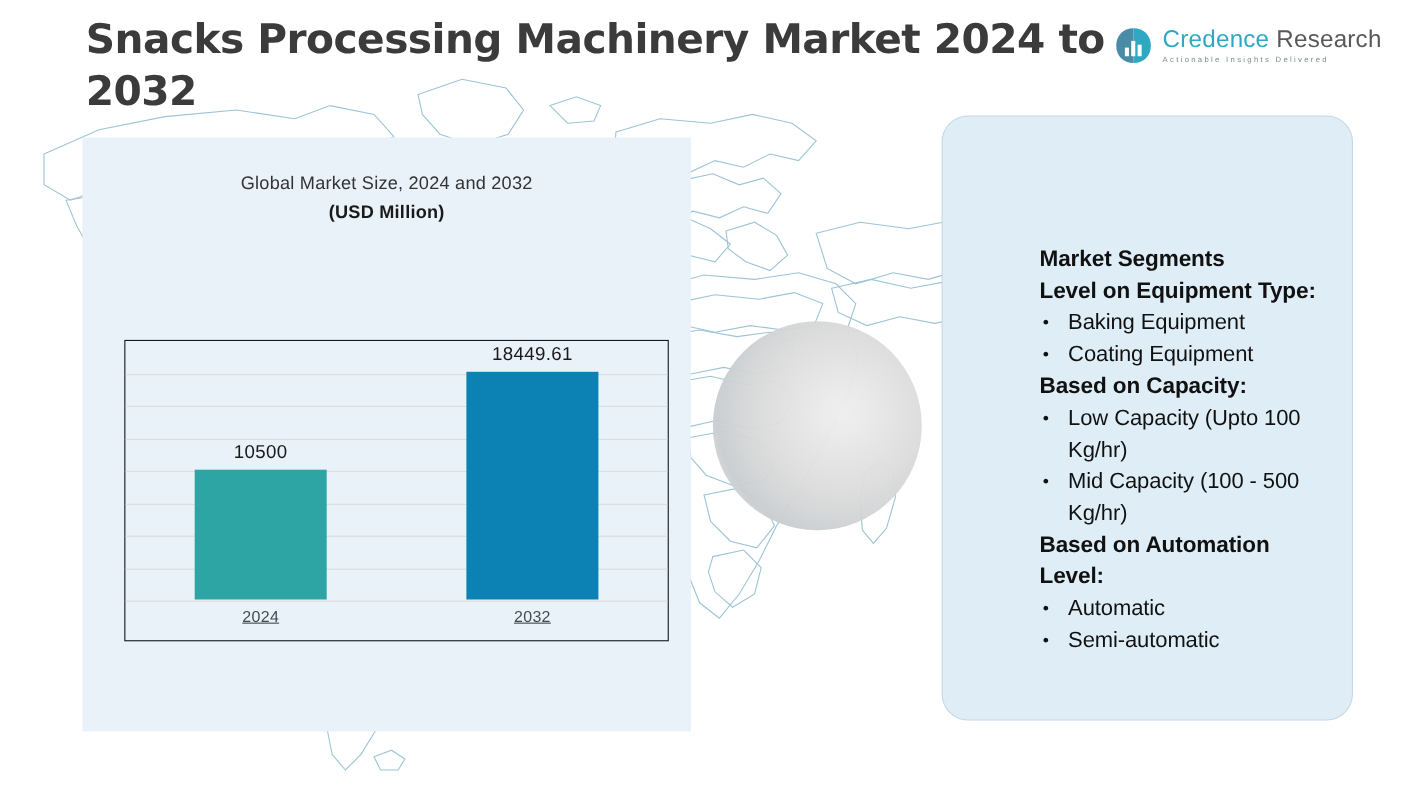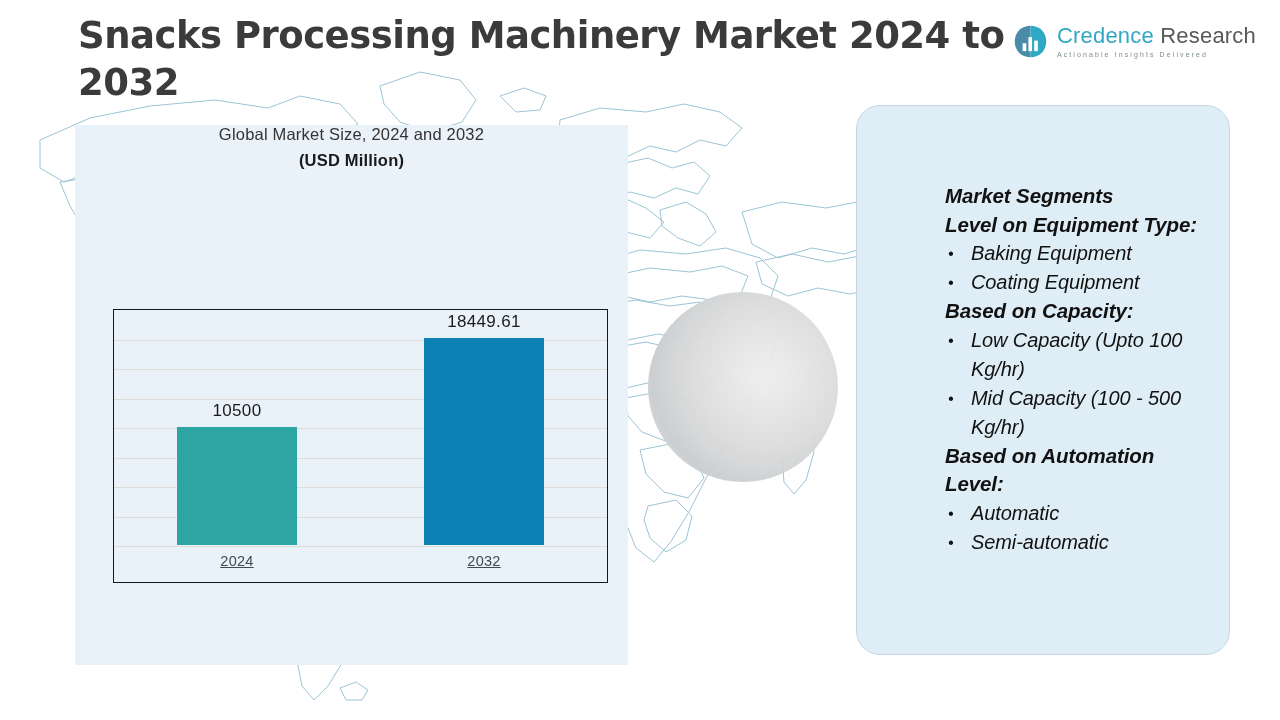--- a/index.html
+++ b/index.html
@@ -30,21 +30,21 @@
   .logo-row1{font-size:22px;letter-spacing:.2px;white-space:nowrap;}
   .logo-c{color:#2fa8c4;}
   .logo-r{color:#58595b;}
   .logo-tag{font-size:7px;letter-spacing:2.1px;color:#7d8b93;margin-top:4px;white-space:nowrap;}
 
   
   .chart-panel{
     position:absolute;left:75px;top:125px;width:553px;height:540px;
     background:#e9f1f9;z-index:2;
   }
-  .chart-head{position:absolute;left:0;top:0;width:553px;text-align:center;}
+  .chart-head{position:absolute;left:0;top:0;width:553px;text-align:center;padding-top:33px;}
   .chart-head .l1{font-size:16.5px;color:#333;letter-spacing:.2px;}
   .chart-head .l2{font-size:16.5px;color:#1a1a1a;font-weight:bold;margin-top:7px;letter-spacing:.2px;}
 
   .plot{
     position:absolute;left:38px;top:184px;width:495px;height:274px;
     border:1.4px solid #101820;background:transparent;box-sizing:border-box;
   }
   .grid-line{position:absolute;left:0;width:100%;height:1px;background:#d9d4cd;opacity:.75;}
   .bar{position:absolute;bottom:0;}
   .bar-2024{background:#2ea5a5;}
@@ -72,21 +72,21 @@
   }
   .cagr-circle .c1{color:#fff;font-size:35px;letter-spacing:1px;line-height:1.12;}
   .cagr-circle .c2{color:#fff;font-size:32px;letter-spacing:.5px;line-height:1.2;margin-top:2px;}
 
   
   .seg-panel{
     position:absolute;left:856px;top:105px;width:374px;height:550px;
     background:#dfeef6;border:1.5px solid #c3d8e4;border-radius:24px;
     box-sizing:border-box;z-index:2;
   }
-  .seg-inner{padding:76px 22px 0 88px;font-style:italic;}
+  .seg-inner{padding:116px 22px 0 88px;}
   .seg-h{font-size:20.5px;font-weight:bold;color:#111;line-height:28.5px;letter-spacing:-.1px;}
   .seg-li{display:flex;gap:14px;line-height:29px;padding-left:3px;}
   .seg-bullet{font-size:16px;color:#111;line-height:29px;flex:0 0 auto;width:9px;}
   .seg-txt{font-size:20px;color:#111;line-height:29px;letter-spacing:-.1px;}
 </style>
 </head>
 <body>
 
 <div id="stage">
 

